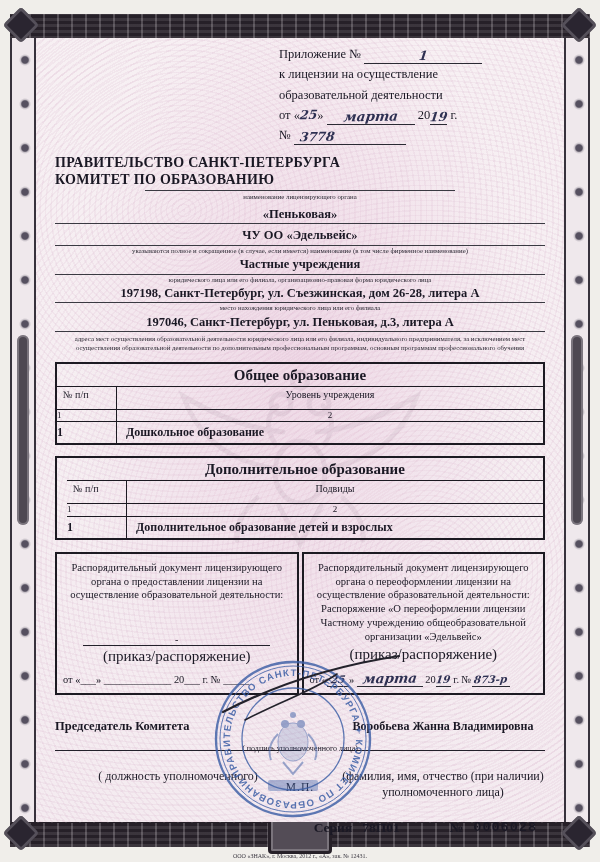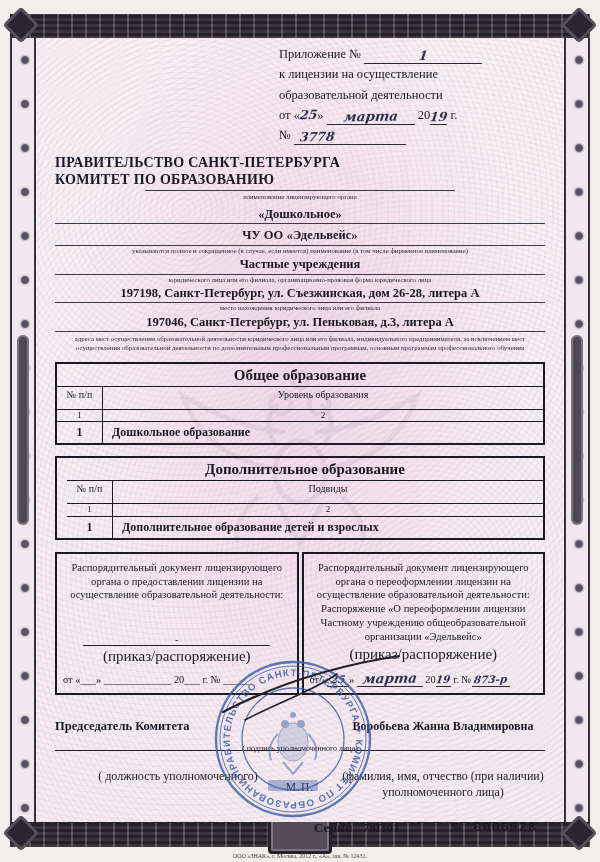--- a/index.html
+++ b/index.html
@@ -90,21 +90,21 @@
     font-family:"Liberation Serif",serif;
   }
   .rule-caption { border-top:1px solid #3a3a42; width:310px; margin:2px auto 0; padding-top:1px; }
   .field { font-weight:bold; font-size:12.5px; text-align:center; border-bottom:1px solid #3a3a42; padding:2px 0 1px; line-height:1.25; }
   .cap3 { margin-top:1px; }
 
   
   .tbl { margin-top:9px; border:2px solid #1c1a22; background:rgba(255,255,255,.06); }
   .tbl-title { text-align:center; font-weight:bold; font-size:15px; padding:3px 0 2px; border-bottom:1.4px solid #1c1a22; }
   .tbl-row { display:flex; align-items:stretch; }
-  .tbl .c1 { width:46px; border-right:1.4px solid #1c1a22; text-align:center; flex:none; }
+  .tbl .c1 { width:60px; border-right:1.4px solid #1c1a22; flex:none; }
   .tbl .c2 { flex:1; text-align:center; }
   .tbl-head { font-size:10px; line-height:1.2; }
   .tbl-head .c1 { padding:2px 6px 8px; }
   .tbl-head .c2 { padding:2px 0 8px; }
   .tbl-idx { border-top:1.2px solid #1c1a22; border-bottom:1.2px solid #1c1a22; font-size:9px; line-height:1.3; }
   .tbl-data { font-size:12px; font-weight:bold; }
   .tbl-data .c1 { padding:3px 0; }
   .tbl-data .c2 { text-align:left; padding:3px 0 3px 9px; }
 
   
@@ -190,35 +190,35 @@
         <span class="ul" style="width:112px; text-align:left; padding-left:6px;"><span class="hw">3778</span></span>
       </div>
     </div>
 
     <div class="authority">
       <div>ПРАВИТЕЛЬСТВО САНКТ-ПЕТЕРБУРГА</div>
       <div>КОМИТЕТ ПО ОБРАЗОВАНИЮ</div>
     </div>
     <div class="caption rule-caption">наименование лицензирующего органа</div>
 
-    <div class="field" style="padding-top:5px;">«Дошкольное»</div>
+    <div class="field" style="padding-top:5px;">«Пеньковая»</div>
     <div class="field" style="padding-top:4px;">ЧУ ОО «Эдельвейс»</div>
     <div class="caption">указываются полное и сокращенное (в случае, если имеется) наименование (в том числе фирменное наименование)</div>
     <div class="field">Частные учреждения</div>
     <div class="caption">юридического лица или его филиала, организационно-правовая форма юридического лица</div>
     <div class="field">197198, Санкт-Петербург, ул. Съезжинская, дом 26-28, литера А</div>
     <div class="caption">место нахождения юридического лица или его филиала</div>
     <div class="field">197046, Санкт-Петербург, ул. Пеньковая, д.3, литера А</div>
     <div class="caption cap3" style="padding:1px 4px 0;">адреса мест осуществления образовательной деятельности  юридического лица или его филиала, индивидуального предпринимателя, за исключением мест осуществления образовательной деятельности по дополнительным профессиональным программам, основным программам профессионального обучения</div>
 
     <div class="tbl">
       <div class="tbl-title">Общее образование</div>
       <div class="tbl-row tbl-head">
         <div class="c1">№ п/п</div>
-        <div class="c2">Уровень образования</div>
+        <div class="c2">Уровень учреждения</div>
       </div>
       <div class="tbl-row tbl-idx">
         <div class="c1">1</div>
         <div class="c2">2</div>
       </div>
       <div class="tbl-row tbl-data">
         <div class="c1">1</div>
         <div class="c2">Дошкольное образование</div>
       </div>
     </div>

